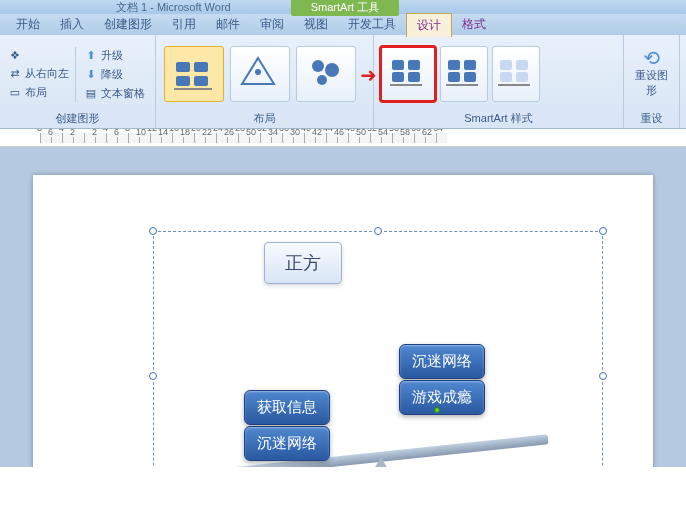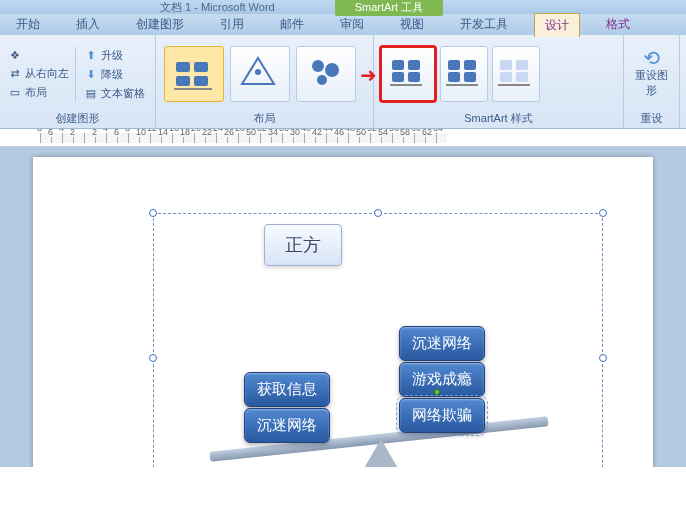--- a/index.html
+++ b/index.html
@@ -1,22 +1,22 @@
 <!DOCTYPE html>
 <html><head>
 <meta charset="utf-8">
 <style>
 * { margin: 0; padding: 0; box-sizing: border-box; font-family: "Microsoft YaHei", SimSun, sans-serif; }
 body { background: #fff; font-size: 12px; overflow: hidden; width: 686px; height: 512px; }
 
 .titlebar { height: 14px; background: linear-gradient(#bfd9f2, #a8c8e8); display: flex; align-items: center; padding-left: 40px; gap: 60px; font-size: 11px; color: #4a6a8a; }
-.titlebar .doc-title { margin-left: 120px; }
+.titlebar .doc-title { margin-left: 76px; }
 .titlebar .tool-title { background: #7fb850; color: #fff; padding: 1px 20px; border-radius: 2px; }
 
-.menubar { height: 21px; background: linear-gradient(#c5dbf0, #b0cce8); display: flex; align-items: center; padding-left: 6px; gap: 16px; }
+.menubar { height: 21px; background: linear-gradient(#c5dbf0, #b0cce8); display: flex; align-items: center; padding-left: 6px; gap: 0; }
 .menubar .tab { padding: 3px 10px; color: #3a5a88; cursor: pointer; font-size: 12px; }
 .menubar .tab.active { background: #f8f0d8; border: 1px solid #c0a850; border-bottom: none; }
 .menubar .tab.purple { color: #803090; }
 
 .ribbon { height: 94px; background: linear-gradient(#e8f0fa, #d8e5f5); border-bottom: 1px solid #a0b8d0; display: flex; }
 .ribbon-group { border-right: 1px solid #b8cce0; padding: 4px 6px 2px; display: flex; flex-direction: column; justify-content: space-between; position: relative; }
 .ribbon-group .label { text-align: center; font-size: 11px; color: #3a5a88; padding-top: 2px; }
 .ribbon-group .content { flex: 1; display: flex; align-items: center; gap: 4px; }
 
 .btn-list { display: flex; flex-direction: column; gap: 2px; }
@@ -34,21 +34,21 @@
 .color-btn { display: flex; flex-direction: column; align-items: center; gap: 2px; cursor: pointer; font-size: 11px; color: #3a5a88; }
 .color-circles { display: flex; gap: 2px; }
 .color-circle { width: 10px; height: 10px; border-radius: 50%; }
 
 .ruler { height: 18px; background: #fff; border-bottom: 1px solid #ccc; display: flex; align-items: center; padding-left: 40px; font-size: 9px; color: #666; gap: 0; overflow: hidden; }
 .ruler-area { height: 10px; background: #f5f5f5; display: flex; align-items: flex-end; }
 .ruler-mark { width: 11px; text-align: center; border-left: 1px solid #aaa; height: 6px; position: relative; }
 .ruler-mark.major { height: 10px; }
 .ruler-mark span { position: absolute; top: -10px; left: -4px; }
 
-.doc-area { background: #b5c9e0; height: 320px; padding: 10px 30px; overflow: hidden; }
+.doc-area { background: #b5c9e0; height: 320px; padding: 28px 30px; overflow: hidden; }
 .page { background: #fff; width: 620px; height: 360px; margin: 0 auto; box-shadow: 0 0 5px rgba(0,0,0,0.3); padding: 50px 20px; position: relative; }
 
 .smartart-frame { border: 1px dashed #7090c0; position: absolute; left: 120px; top: 56px; width: 450px; height: 290px; }
 .handle { position: absolute; width: 8px; height: 8px; background: #fff; border: 1px solid #4070c0; border-radius: 50%; }
 .handle.tl { top: -5px; left: -5px; } .handle.tr { top: -5px; right: -5px; }
 .handle.bl { bottom: -5px; left: -5px; } .handle.br { bottom: -5px; right: -5px; }
 .handle.tm { top: -5px; left: 50%; margin-left: -4px; }
 .handle.bm { bottom: -5px; left: 50%; margin-left: -4px; }
 .handle.ml { left: -5px; top: 50%; margin-top: -4px; }
 .handle.mr { right: -5px; top: 50%; margin-top: -4px; }
@@ -325,18 +325,17 @@
 
       <div class="scale">
         <div class="beam"></div>
         <div class="fulcrum"></div>
 
         <div class="data-box" style="top:78px;left:60px;">获取信息</div>
         <div class="data-box" style="top:114px;left:60px;">沉迷网络</div>
 
         <div class="data-box" style="top:32px;left:215px;">沉迷网络</div>
         <div class="data-box" style="top:68px;left:215px;">游戏成瘾</div>
-        <div class="data-box selected" style="top:104px;left:215px;">网络欺骗</div>
         <div class="dot" style="top:95px;left:250px;"></div>
       </div>
     </div>
   </div>
 </div>
 
 </body></html>

